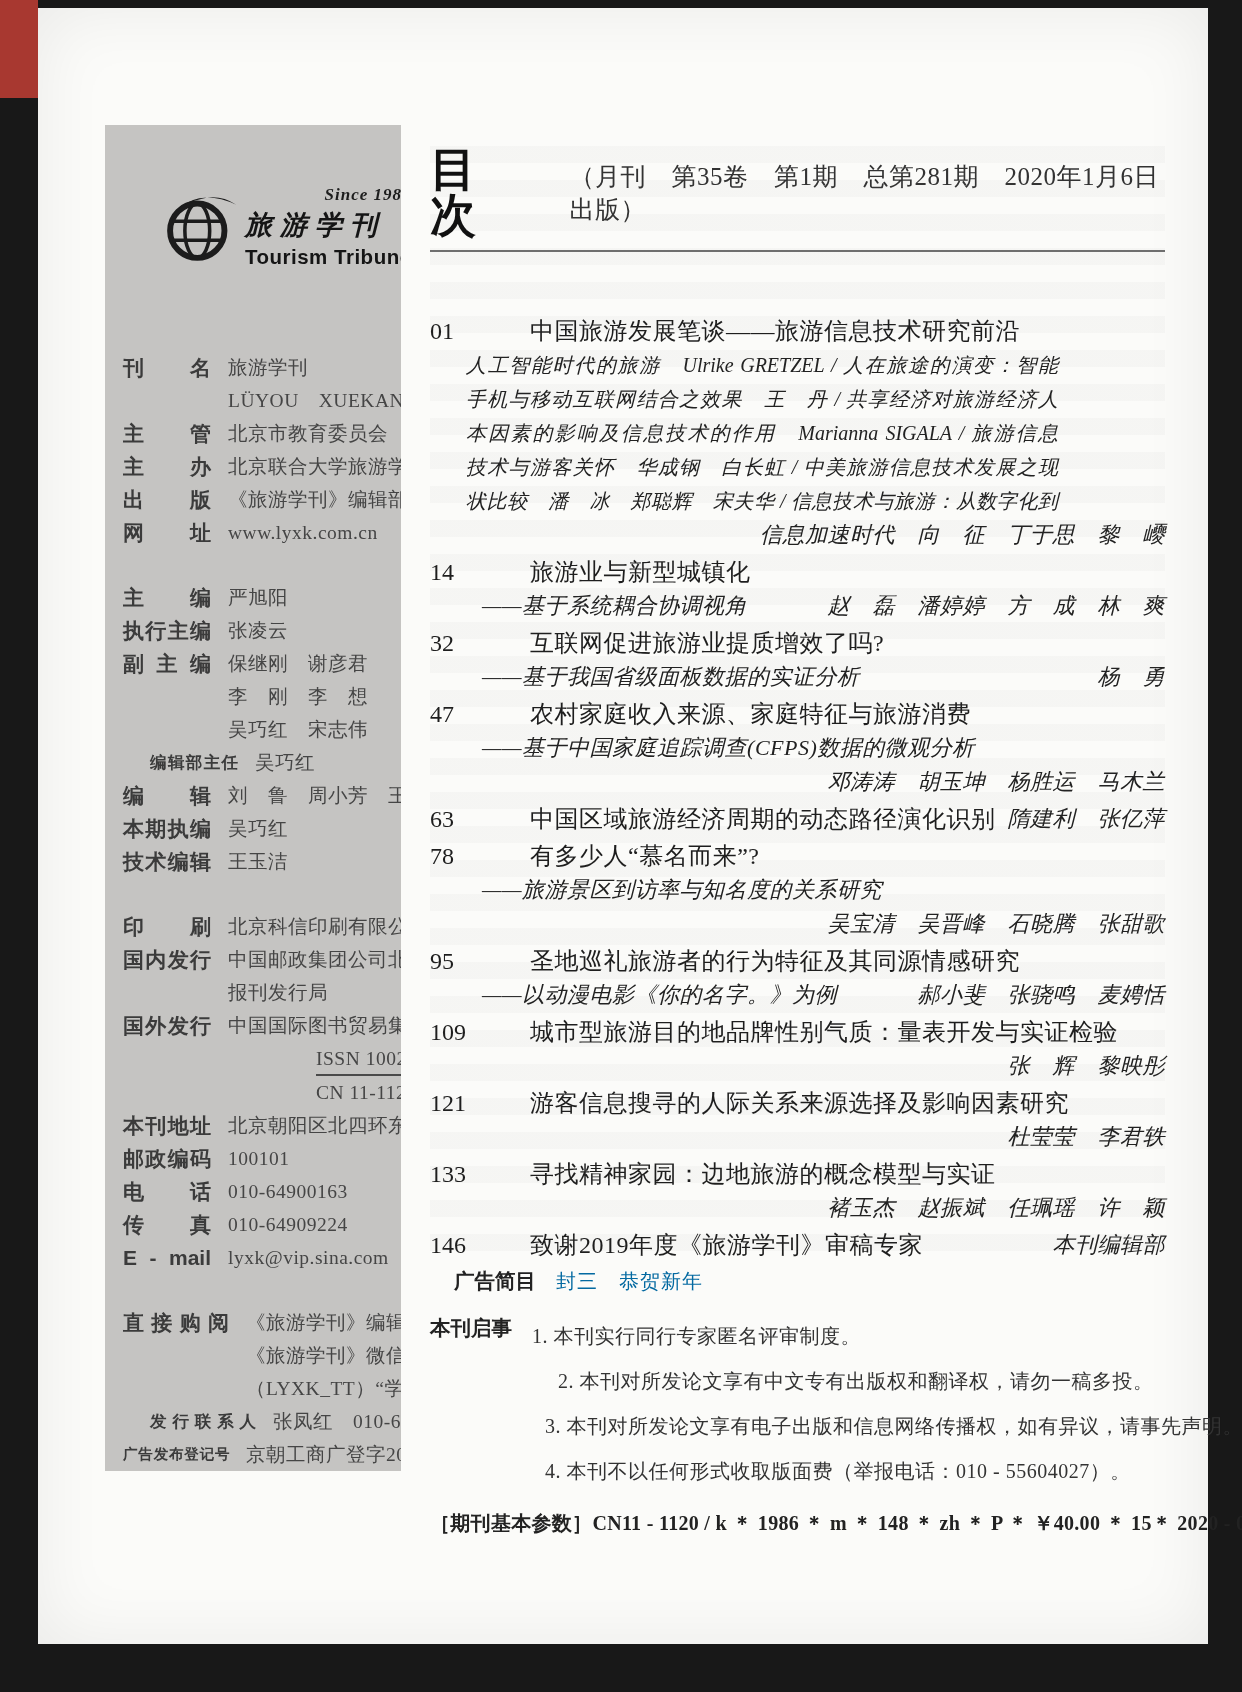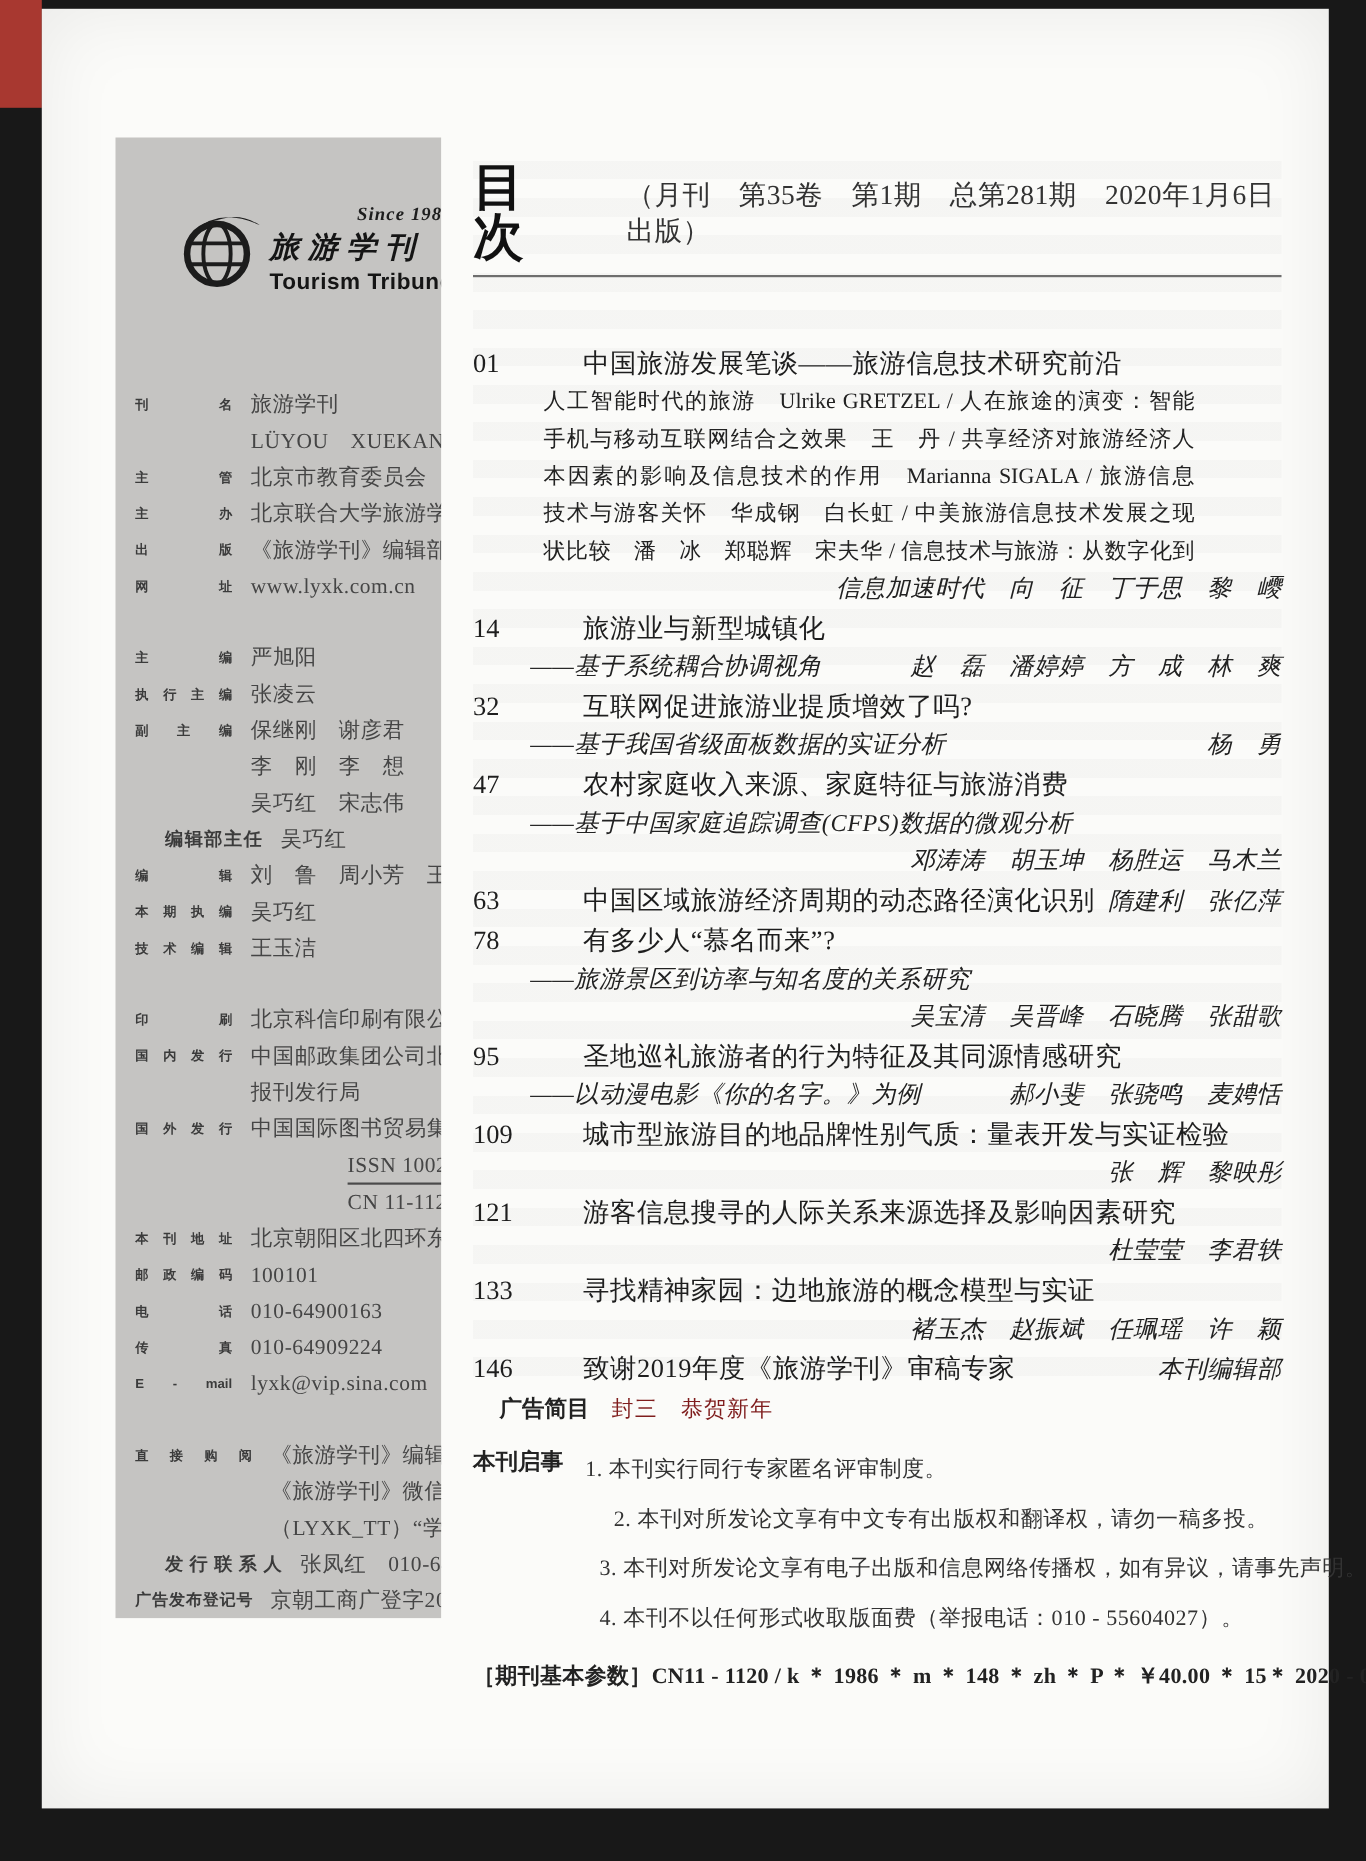--- a/index.html
+++ b/index.html
@@ -13,21 +13,21 @@
            box-sizing:border-box;padding:58px 14px 0 18px;overflow:hidden;}
   .logo{display:flex;align-items:flex-start;margin:0 0 78px 40px;}
   .logo svg{flex:none;}
   .logo-text{margin-left:4px;margin-top:2px;}
   .logo-since{font-style:italic;font-weight:bold;font-size:17px;color:#1d1d1d;text-align:right;letter-spacing:1px;}
   .logo-cn{font-size:27px;font-weight:bold;font-style:italic;color:#151515;letter-spacing:8px;margin-top:2px;white-space:nowrap;}
   .logo-en{font-family:"Liberation Sans","DejaVu Sans",sans-serif;font-weight:bold;font-size:20.5px;color:#151515;letter-spacing:0.5px;margin-top:2px;white-space:nowrap;}
   .m-group{margin-bottom:32px;}
   .m-row{display:flex;align-items:flex-start;}
   .m-label{flex:none;width:88px;font-family:"Liberation Sans","DejaVu Sans",sans-serif;
-           font-weight:bold;font-size:12px;color:#3b3b3b;line-height:33px;
+           font-weight:bold;font-size:21px;color:#3b3b3b;line-height:33px;
            text-align:justify;text-align-last:justify;white-space:nowrap;}
   .m-group.wide .m-label{width:106px;}
   .m-label.sm5{font-size:16.5px;letter-spacing:0;margin-left:27px;}
   .m-label.sm7{font-size:14.5px;letter-spacing:-0.5px;}
   .m-val{margin-left:17px;font-size:19.5px;color:#454545;line-height:33px;letter-spacing:0.5px;}
   .m-val .vline{white-space:nowrap;}
   .m-row.issn .m-val{margin-left:105px;}
   .m-row.issn .vline:first-child{border-bottom:2px solid #4a4a4a;padding-bottom:1px;display:inline-block;line-height:29px;}
   
   .content{position:absolute;left:392px;top:138px;width:735px;
@@ -36,27 +36,27 @@
   .c-title{font-family:"Liberation Sans","DejaVu Sans",sans-serif;font-weight:bold;font-size:46px;
            color:#111;letter-spacing:6px;line-height:1;}
   .c-issue{font-size:25px;color:#333;letter-spacing:0.5px;}
   .toc{margin-top:62px;}
   .toc-entry{margin-bottom:3px;}
   .toc-line{display:flex;align-items:flex-end;line-height:34px;}
   .toc-no{flex:none;width:52px;font-size:24px;color:#1e1e1e;}
   .toc-title{font-size:24px;color:#1e1e1e;letter-spacing:0.5px;white-space:nowrap;margin-left:48px;}
   .toc-right{margin-left:auto;font-style:italic;font-size:22px;color:#222;white-space:nowrap;letter-spacing:0.5px;}
   .toc-sub{margin-left:52px;font-style:italic;font-size:22px;color:#222;letter-spacing:0.5px;white-space:nowrap;}
-  .toc-para{display:block;margin-left:64px;width:592px;font-size:20px;color:#222;
+  .toc-para{display:block;margin-left:36px;width:592px;font-style:italic;font-size:20px;color:#222;
             text-align:justify;text-align-last:justify;line-height:34px;}
   
   .footer{position:absolute;left:392px;top:1258px;width:745px;}
   .f-label{font-family:"Liberation Sans","DejaVu Sans",sans-serif;font-weight:bold;font-size:20.5px;color:#222;flex:none;}
   .f-ads{display:flex;align-items:baseline;line-height:30px;margin-bottom:18px;margin-left:24px;}
-  .f-ads-text{font-size:20px;margin-left:20px;color:#7f1d1d;letter-spacing:1px;}
+  .f-ads-text{font-size:20px;margin-left:20px;color:#0369a1;letter-spacing:1px;}
   .f-notice{display:flex;align-items:flex-start;}
   .f-items{margin-left:20px;}
   .f-item{font-size:20px;color:#333;line-height:45px;letter-spacing:0.5px;white-space:nowrap;}
   .f-item + .f-item{margin-left:13px;}
   .f-params{margin-top:16px;font-size:20px;font-weight:bold;color:#222;white-space:nowrap;letter-spacing:0.3px;}
   .f-params .br{font-family:"Liberation Sans","DejaVu Sans",sans-serif;}
 </style>
 </head>
 <body>
 

